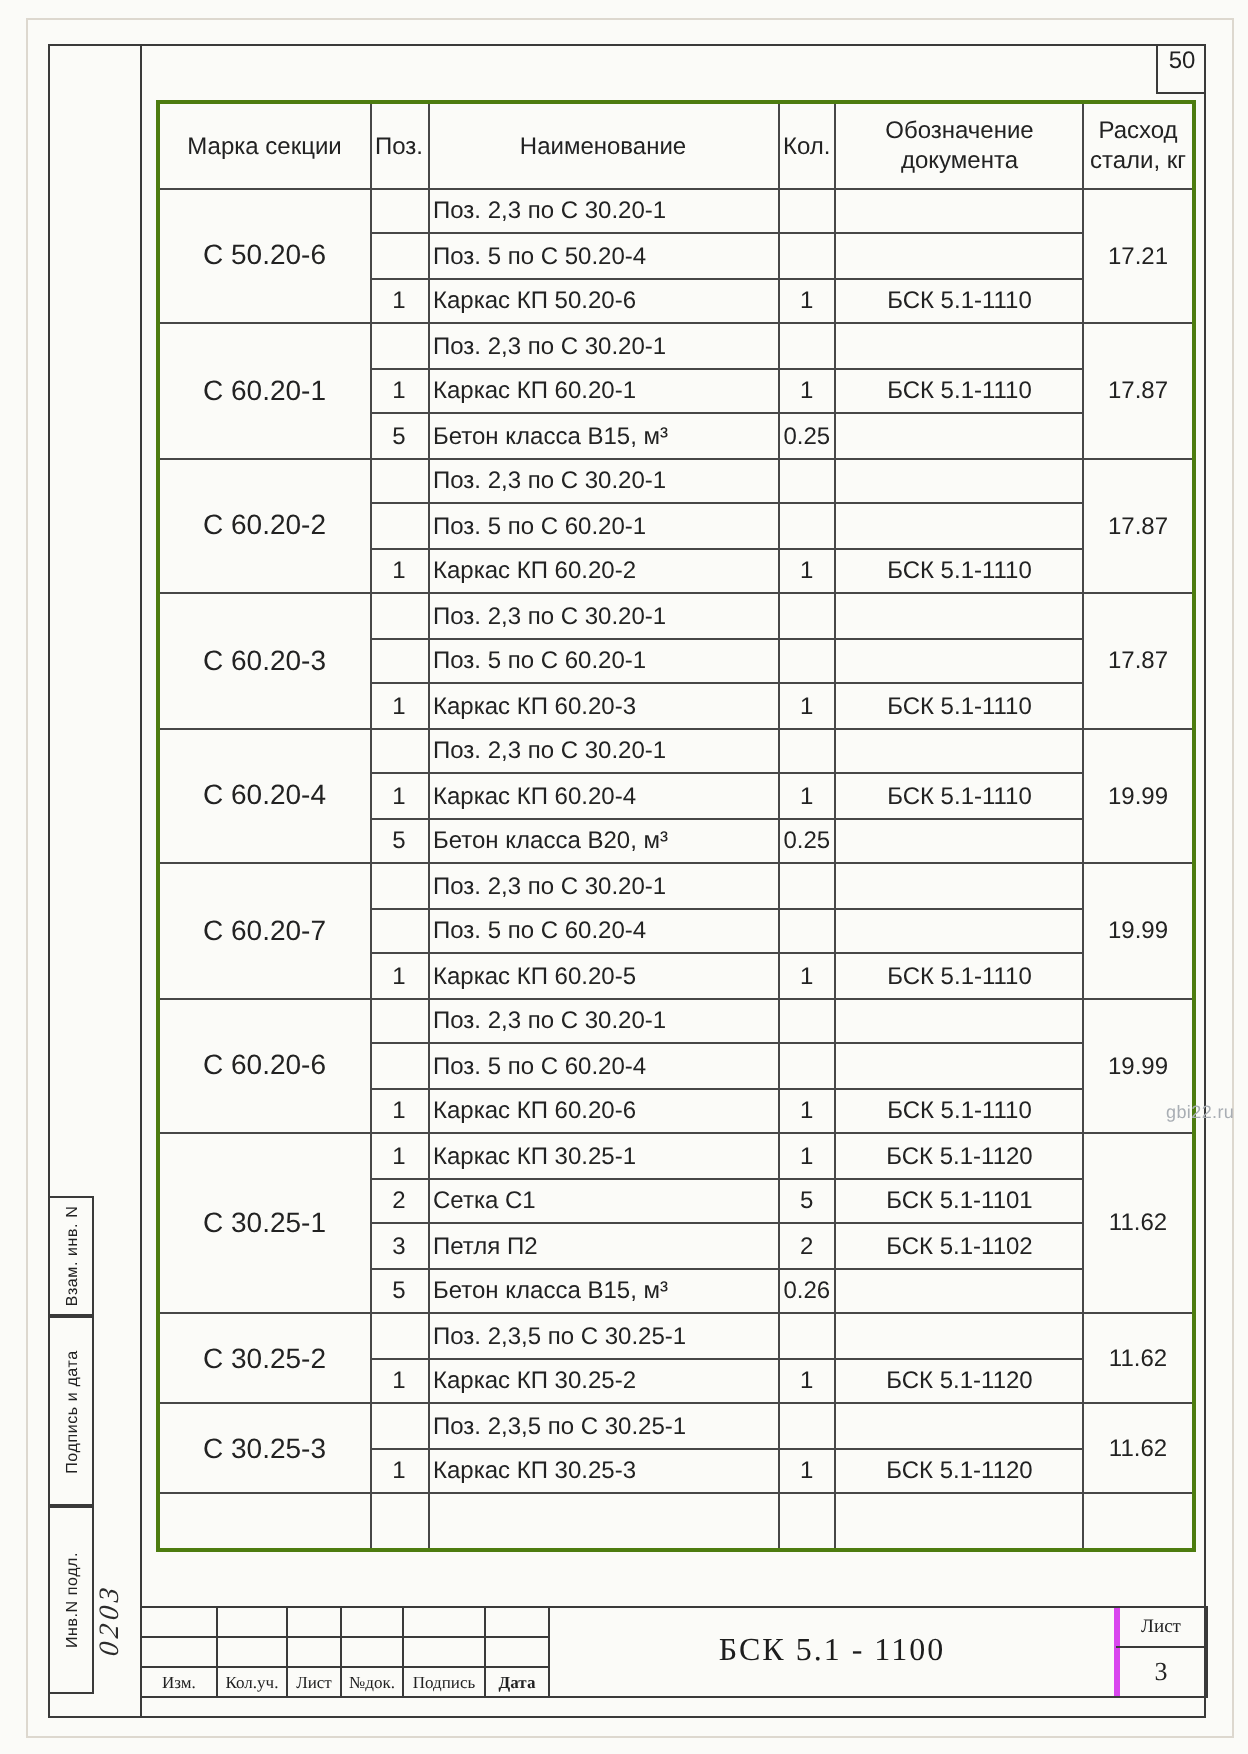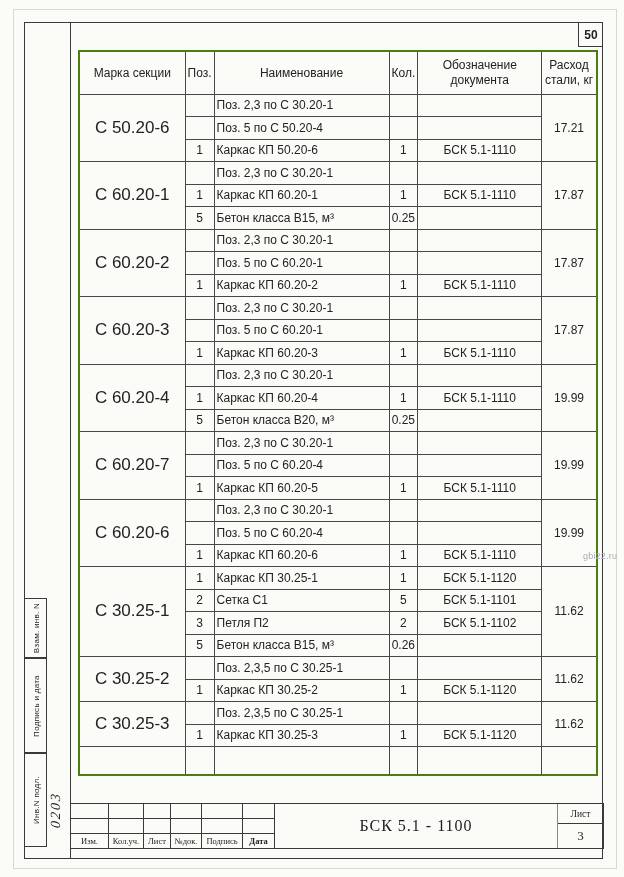--- a/index.html
+++ b/index.html
@@ -11,33 +11,33 @@
   }
   .outer-edge { position:absolute; left:13px; top:9px; width:602px; height:858px;
     border:1px solid #ddd8cf; }
   .frame { position:absolute; left:24px; top:22px; width:577px; height:835px;
     border:1.6px solid #3a3a3a; }
   .margin-line { position:absolute; left:70px; top:22px; width:1px; height:836px;
     background:#3a3a3a; }
 
   .page-num-box { position:absolute; left:578px; top:23px; width:24px; height:23px;
     border-left:1.3px solid #3a3a3a; border-bottom:1.3px solid #3a3a3a;
-    display:flex; align-items:center; justify-content:center; font-size:12px;font-weight:bold; }
+    display:flex; justify-content:center; font-size:12px; }
 
   
   table.spec { position:absolute; left:78px; top:50px; border-collapse:collapse;
     table-layout:fixed; border:2px solid #4d7c0f; }
   .spec th, .spec td { border:1px solid #474747; padding:0; vertical-align:middle;
     text-align:center; font-size:12px; line-height:1.2; overflow:hidden; }
   .spec thead tr { height:43px; }
   .spec th { font-weight:normal; padding:0 2px; }
   .spec tbody tr { height:22.5px; }
   .spec tbody tr.empty-row { height:28px; }
   .spec td.name-cell { text-align:left; padding-left:2px; white-space:nowrap; }
-  .spec td.mark-cell { font-size:17px; }
+  .spec td.mark-cell { font-size:14px; }
 
   
   .side-box { position:absolute; left:24px; width:23px; border:1px solid #3a3a3a;
     box-sizing:border-box; }
   .side-box span { position:absolute; top:50%; left:50%;
     transform:translate(-50%,-50%) rotate(-90deg); white-space:nowrap;
     font-size:8px; letter-spacing:0.3px; }
   .handwritten { position:absolute; left:42px; top:772px; width:28px; height:76px; }
   .handwritten span { position:absolute; top:50%; left:50%;
     transform:translate(-50%,-50%) rotate(-90deg) skewX(-6deg); white-space:nowrap;
@@ -46,21 +46,21 @@
 
   
   .title-block { position:absolute; left:70px; top:803px; width:532px; height:44px;
     border:1px solid #3a3a3a; box-sizing:content-box; }
   .tb-col { position:absolute; top:0; height:100%; border-right:1px solid #3a3a3a; }
   .tb-col-label { position:absolute; left:0; right:0; top:29px; bottom:0;
     display:flex; align-items:center; justify-content:center;
     font-family:"Liberation Serif", serif; font-size:8.5px; white-space:nowrap; }
   .tb-hline { position:absolute; left:0; width:204px; height:1px; background:#3a3a3a; }
   .tb-doc-cell { position:absolute; left:204px; top:0; width:282px; height:100%;
-    border-right:1px solid #d946ef; display:flex; align-items:center;
+    border-right:3px solid #d946ef; display:flex; align-items:center;
     justify-content:center; font-family:"Liberation Serif", serif; font-size:16px;
     letter-spacing:1px; color:#1d1d1d; }
   .tb-sheet-box { position:absolute; left:487px; top:0; right:0; height:100%; }
   .tb-sheet-label { position:absolute; top:0; left:0; right:0; height:19px;
     border-bottom:1px solid #3a3a3a; display:flex; align-items:center;
     justify-content:center; font-family:"Liberation Serif", serif; font-size:9.5px; }
   .tb-sheet-number { position:absolute; top:19px; bottom:0; left:0; right:0;
     display:flex; align-items:center; justify-content:center;
     font-family:"Liberation Serif", serif; font-size:13px; }
 

